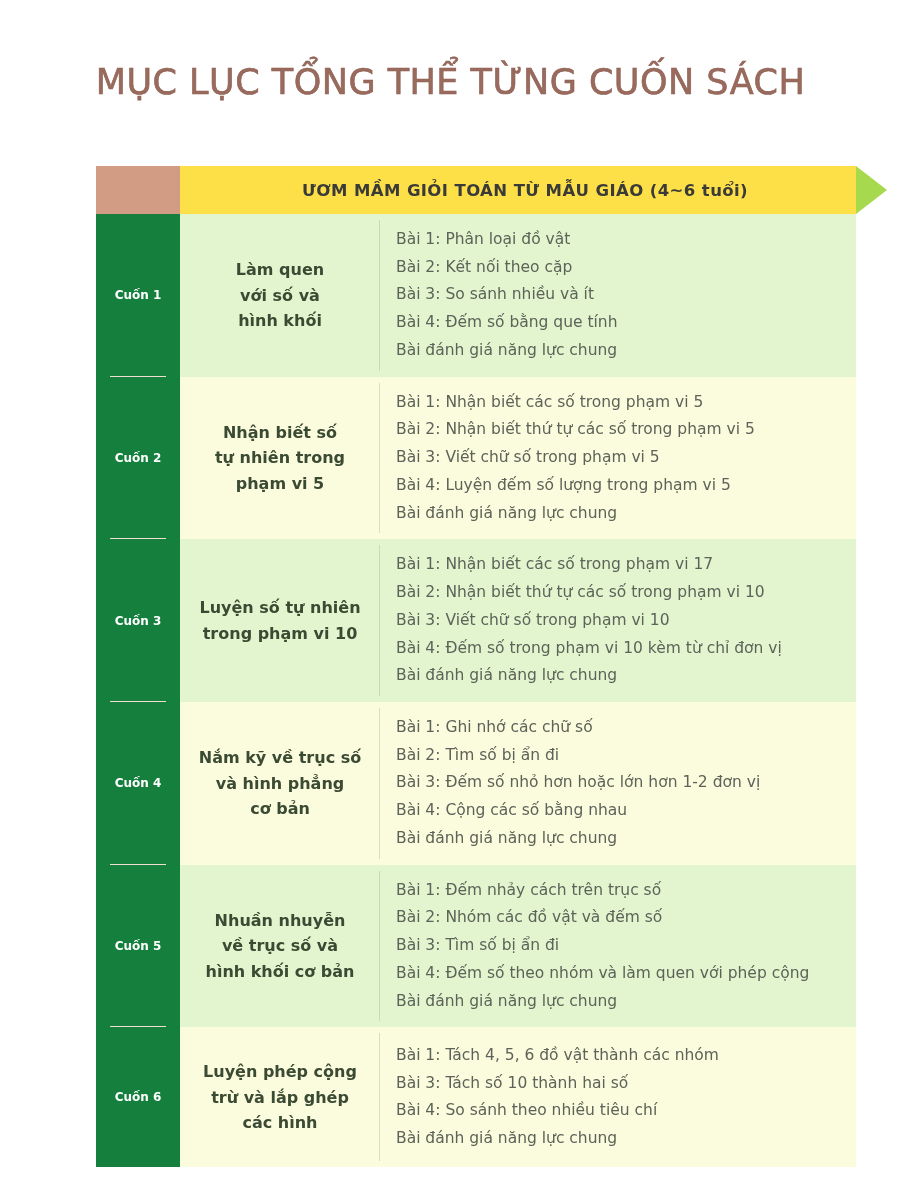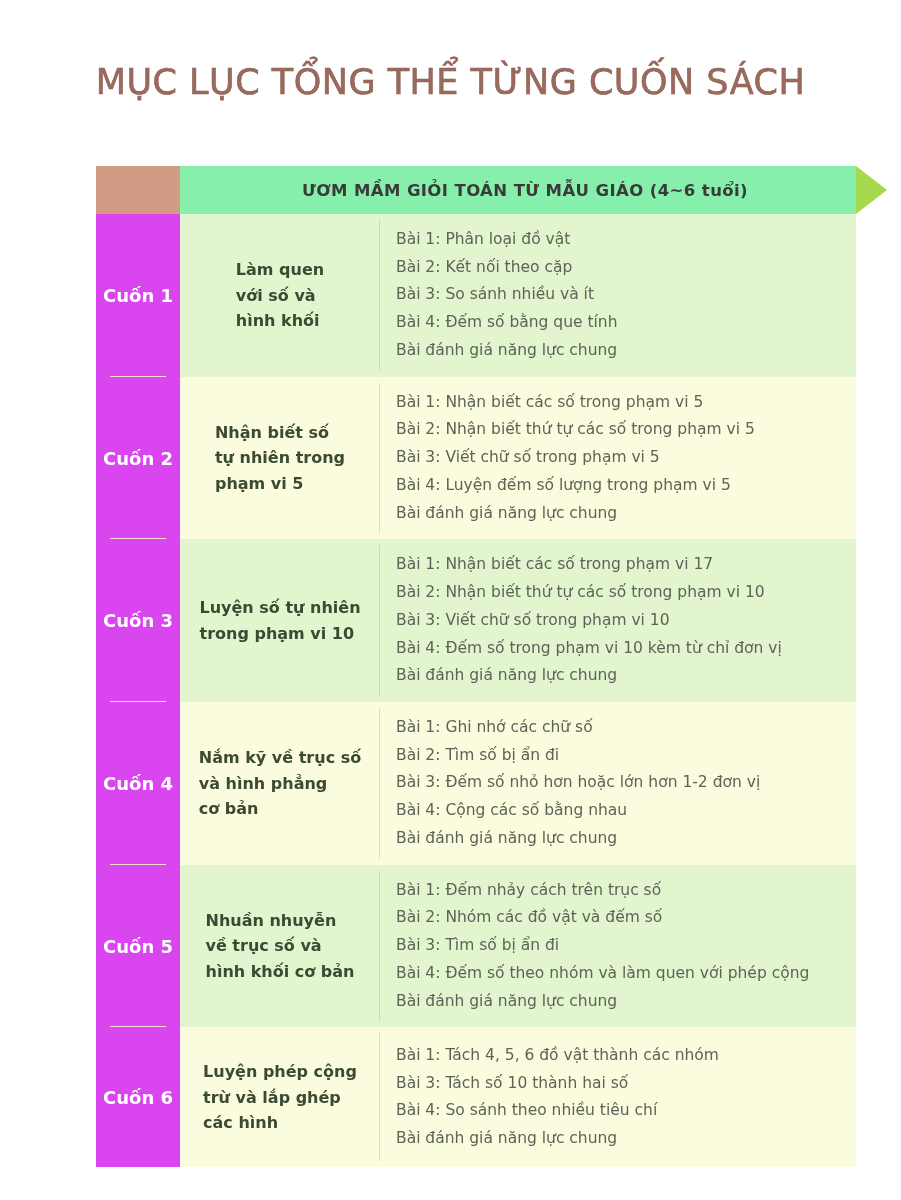--- a/index.html
+++ b/index.html
@@ -40,21 +40,21 @@
     width:760px;
   }
   .banner-left {
     width:84px;
     background:#d29c84;
     flex:0 0 84px;
   }
   .banner-green {
     position:relative;
     flex:1 1 auto;
-    background:#86efac;
+    background:#fde047;
     display:flex;
     align-items:center;
     justify-content:center;
   }
   .banner-green::after {
     content:"";
     position:absolute;
     right:-31px; top:0;
     width:0; height:0;
     border-top:24px solid transparent;
@@ -77,23 +77,23 @@
     width:760px;
     min-height:140px;
     position:relative;
   }
   .row.green  { background:#e2f5cf; }
   .row.cream  { background:#fbfbdd; }
 
   .cell-num {
     flex:0 0 84px;
     width:84px;
-    background:#d946ef;
+    background:#15803d;
     color:#ffffff;
-    font-size:18px;
+    font-size:12px;
     font-weight:bold;
     display:flex;
     align-items:center;
     justify-content:center;
     position:relative;
   }
   .cell-num .divider {
     position:absolute;
     left:14px; right:14px;
     bottom:-1px;
@@ -101,21 +101,21 @@
     background:#f3ded2;
   }
   .row:last-child .cell-num .divider { display:none; }
 
   .cell-title {
     flex:0 0 200px;
     width:200px;
     display:flex;
     align-items:center;
     justify-content:center;
-    text-align:left;
+    text-align:center;
     position:relative;
   }
   .cell-title::after {
     content:"";
     position:absolute;
     right:0; top:6px; bottom:6px;
     width:1px;
     background:rgba(140,160,120,0.30);
   }
   .cell-title .title-text {

